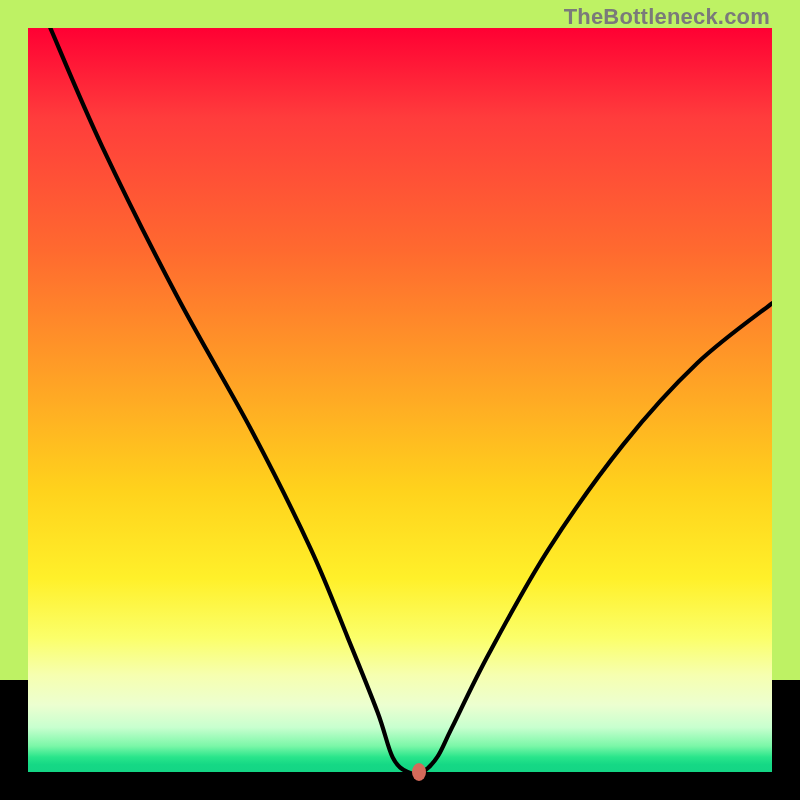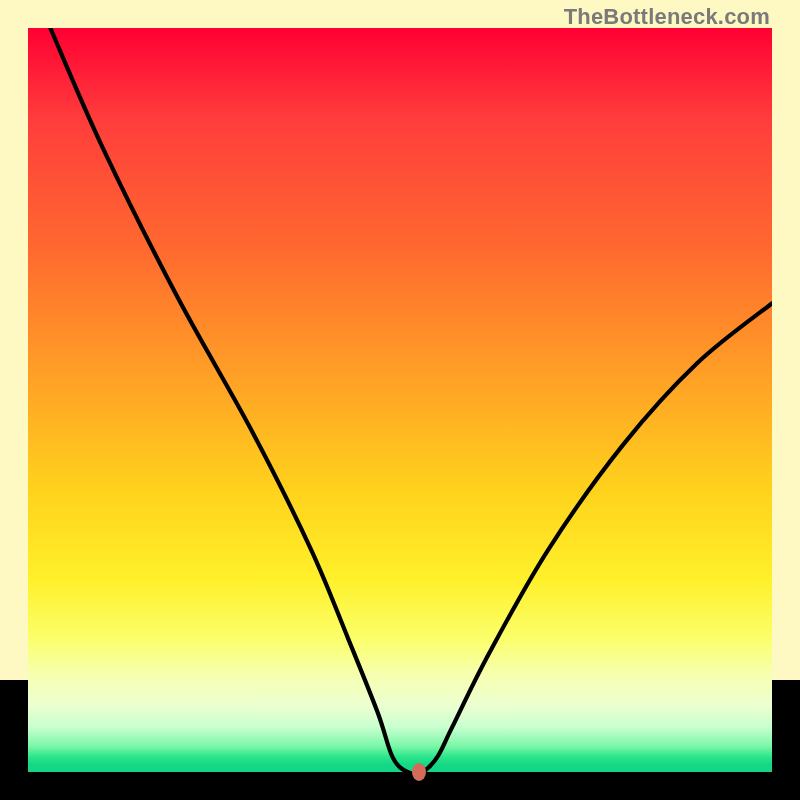--- a/index.html
+++ b/index.html
@@ -9,21 +9,21 @@
     height: 800px;
     background: #000;
     overflow: hidden;
   }
   .frame {
     position: absolute;
     left: 0;
     top: 0;
     width: 800px;
     height: 680px;
-    background: #fef9c3;
+    background: #bef264;
     text-decoration: underline;
   }
   .plot {
     position: absolute;
     left: 28px;
     top: 28px;
     width: 744px;
     height: 744px;
     background: linear-gradient(
       to bottom,

